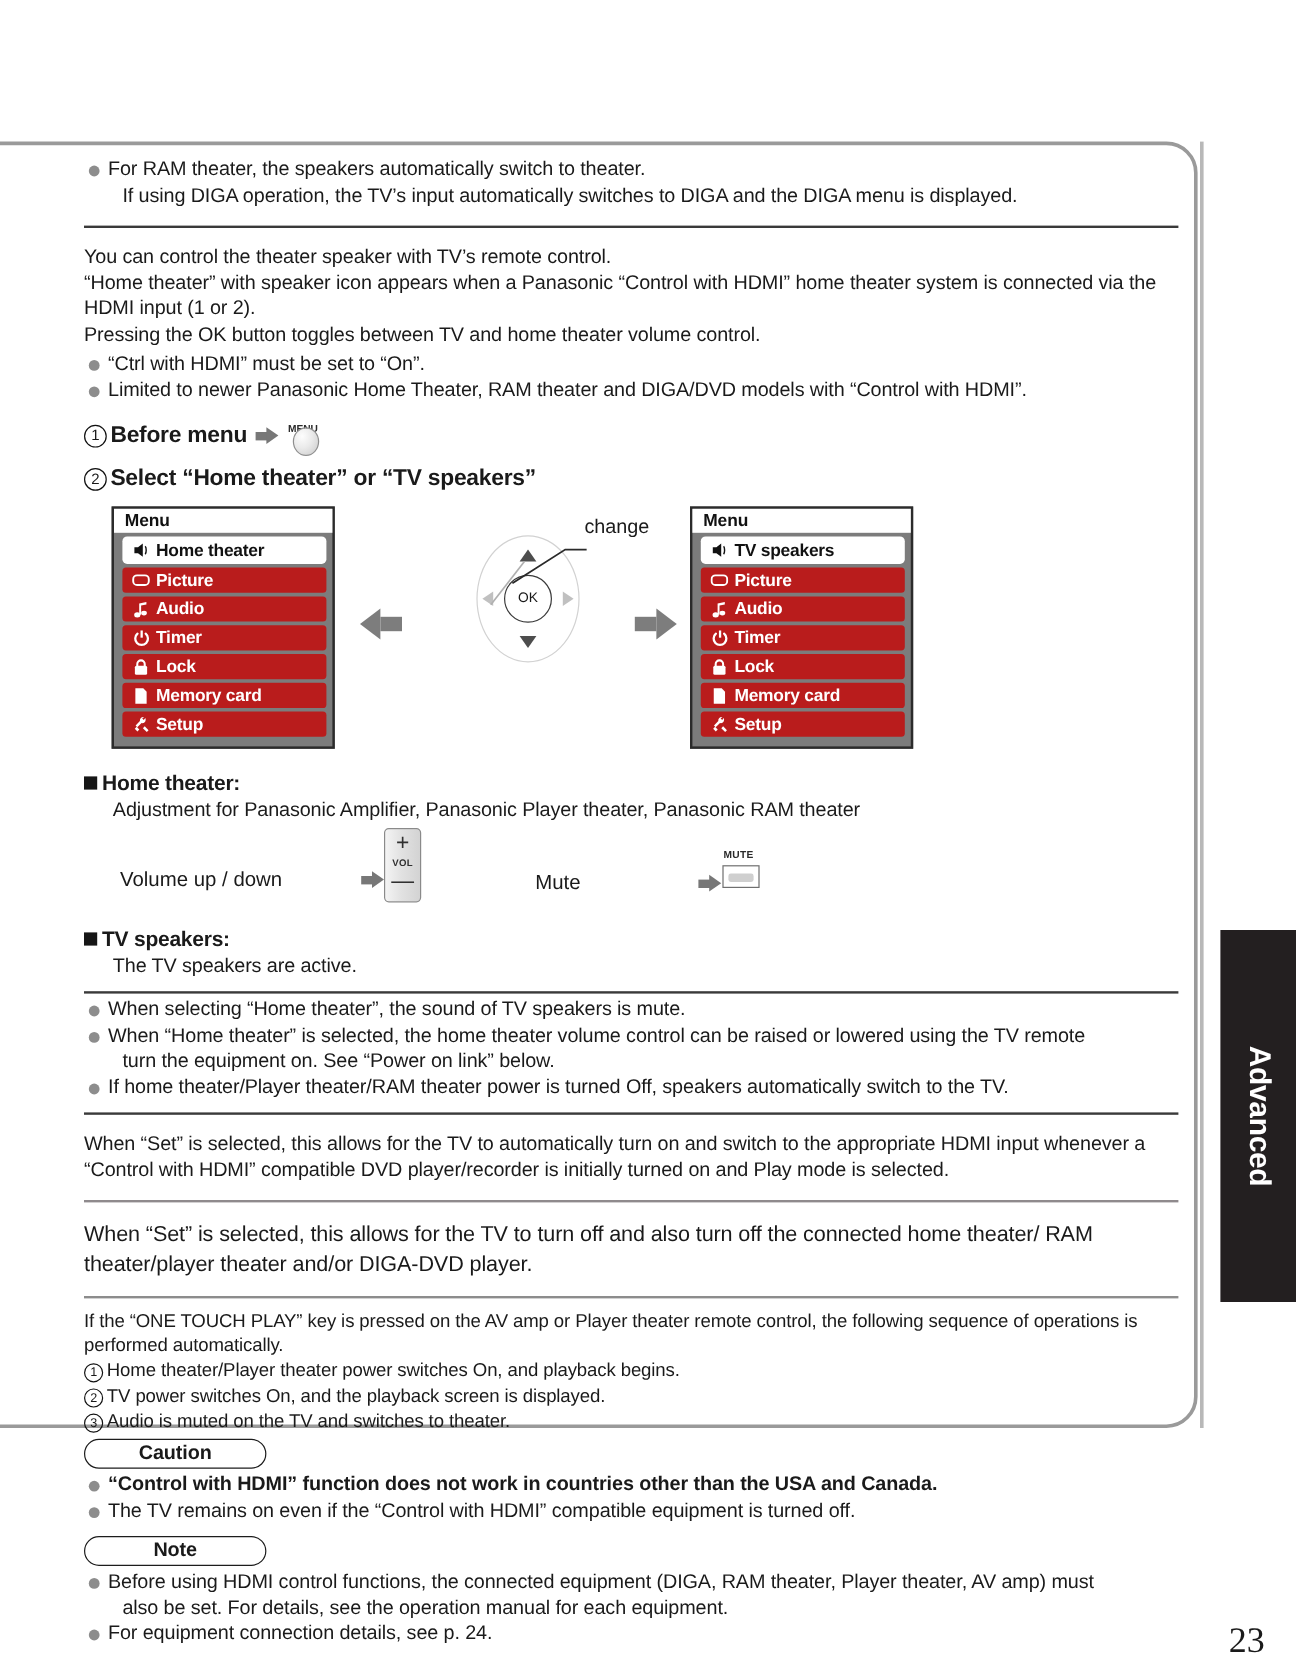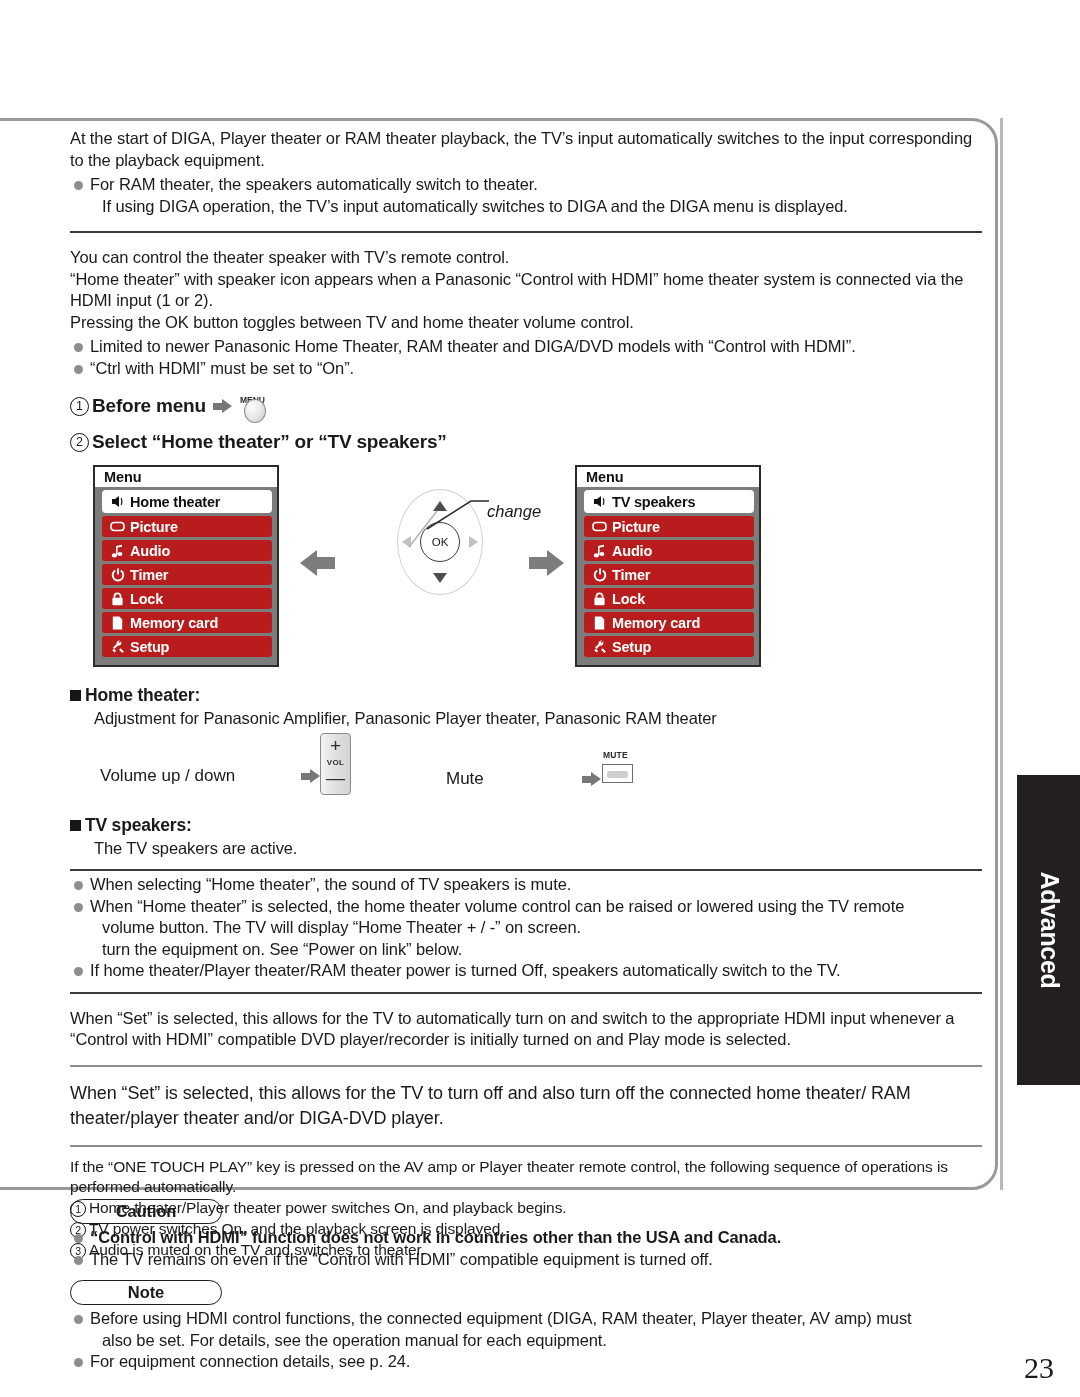--- a/index.html
+++ b/index.html
@@ -282,24 +282,23 @@
     border-bottom: 6px solid transparent;
     border-left: 9px solid #c0c0c0;
   }
   .navpad .leader {
     position: absolute;
     left: 10px; top: 20px;
     width: 54px; height: 40px;
   }
   .change-lbl {
     position: absolute;
-    left: 417px; top: 37px;
+    left: 417px; top: 8px;
     font-size: 16.5px;
     color: #1a1a1a;
-    font-style: italic;
   }
   .change-line {
     position: absolute;
     left: 355px; top: 32px;
     width: 64px; height: 34px;
   }
 
   
   .big-arrow {
     position: absolute;
@@ -493,36 +492,35 @@
 </head>
 <body>
 
 <div class="top-rule"></div>
 
 <div class="panel"></div>
 
 <div class="panel-inner">
 
   <div>
-    <p class="para">At the start of DIGA, Player theater or RAM theater playback, the TV’s input automatically switches to the input corresponding to the playback equipment.</p>
     <ul class="bullets">
       <li>For RAM theater, the speakers automatically switch to theater.</li>
       <li class="indent-cont">If using DIGA operation, the TV’s input automatically switches to DIGA and the DIGA menu is displayed.</li>
     </ul>
   </div>
 
   <div class="sep mt14"></div>
 
   <div class="mt14">
     <p class="para">You can control the theater speaker with TV’s remote control.</p>
     <p class="para">“Home theater” with speaker icon appears when a Panasonic “Control with HDMI” home theater system is connected via the HDMI input (1 or 2).</p>
     <p class="para">Pressing the OK button toggles between TV and home theater volume control.</p>
     <ul class="bullets">
+      <li>“Ctrl with HDMI” must be set to “On”.</li>
       <li>Limited to newer Panasonic Home Theater, RAM theater and DIGA/DVD models with “Control with HDMI”.</li>
-      <li>“Ctrl with HDMI” must be set to “On”.</li>
     </ul>
   </div>
 
   <div class="step mt10">
     <span class="circnum">1</span>
     <span>Before menu</span>
     <span class="arrow-s"></span>
     <span class="menu-btn">
       <span class="cap">MENU</span>
       <span class="knob"></span>
@@ -720,21 +718,20 @@
   <div class="sqhead">
     <span class="sq"></span><span>TV speakers:</span>
   </div>
   <div class="sub-para">The TV speakers are active.</div>
 
   <div class="sep mt10"></div>
 
   <ul class="bullets mt6">
     <li>When selecting “Home theater”, the sound of TV speakers is mute.</li>
     <li>When “Home theater” is selected, the home theater volume control can be raised or lowered using the TV remote</li>
-    <li class="indent-cont">volume button. The TV will display “Home Theater + / -” on screen.</li>
     <li class="indent-cont">turn the equipment on. See “Power on link” below.</li>
     <li>If home theater/Player theater/RAM theater power is turned Off, speakers automatically switch to the TV.</li>
   </ul>
 
   <div class="sep mt10"></div>
 
   <p class="para mt14">When “Set” is selected, this allows for the TV to automatically turn on and switch to the appropriate HDMI input whenever a “Control with HDMI” compatible DVD player/recorder is initially turned on and Play mode is selected.</p>
 
   <div class="sep soft mt14"></div>
 

